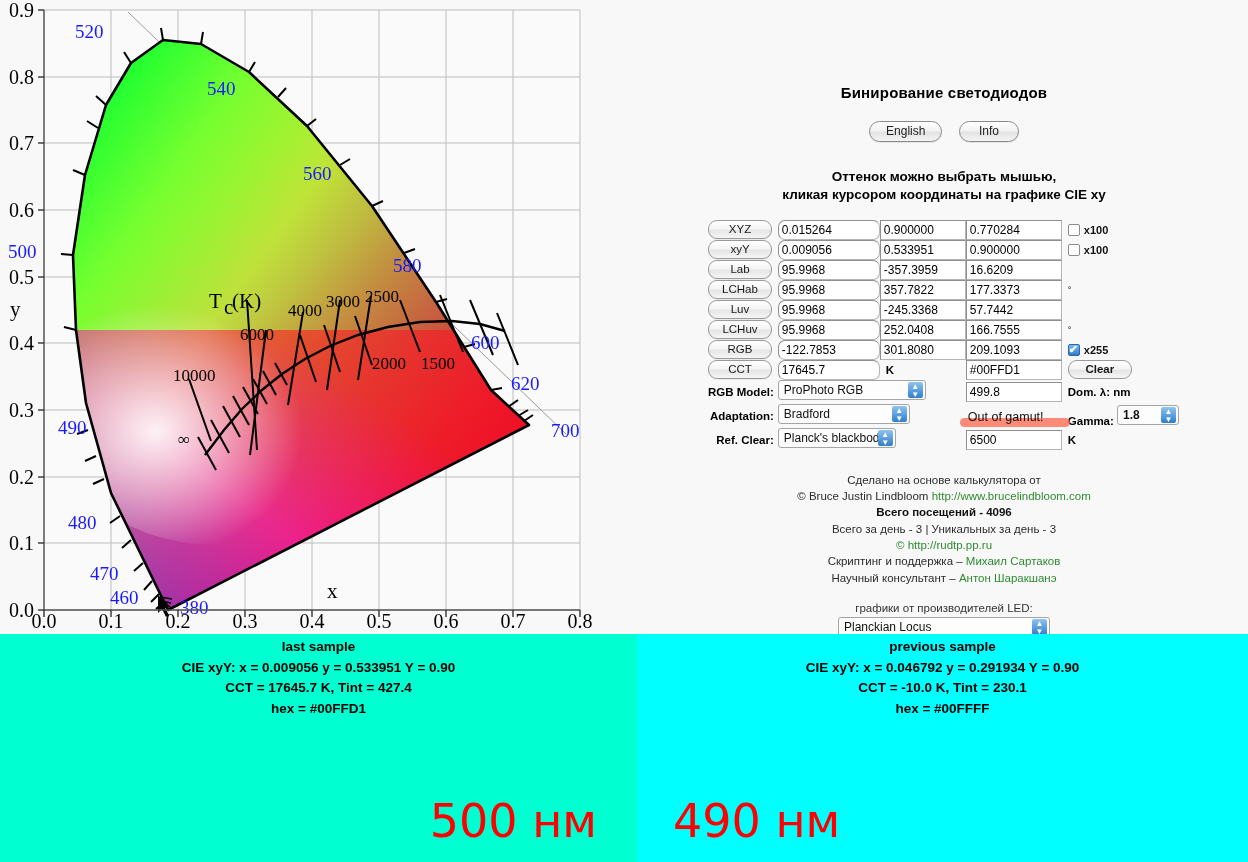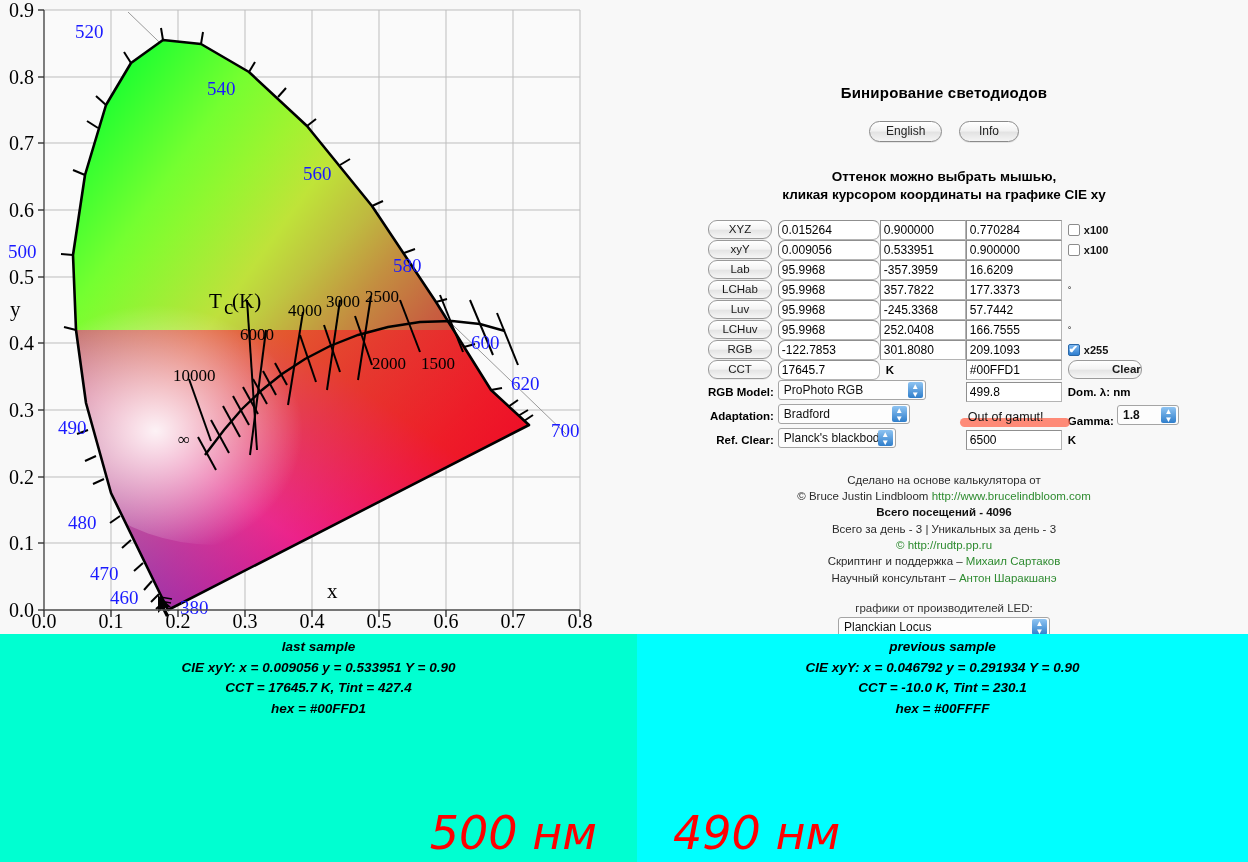--- a/index.html
+++ b/index.html
@@ -71,24 +71,24 @@
     vertical-align: -2px; margin-right: 4px; position: relative; cursor: pointer;
   }
   .chk.on { background: linear-gradient(to bottom,#7eb8f0,#2f7fd0); border-color:#2a68a8; }
   .chk.on::after {
     content: "✔"; position: absolute; left: 0px; top: -3px;
     font-size: 11px; color: #fff; line-height: 14px;
   }
   .chklbl { font-size: 11px; font-weight: bold; color: #111; }
 
   .clear-btn {
-    display: inline-block; width: 74px; height: 19px; line-height: 17px;
+    display: inline-block; width: 64px; height: 19px; line-height: 17px;
     border: 1px solid #9a9a9a; border-radius: 9px;
     background: linear-gradient(to bottom, #ffffff 0%, #f3f3f3 48%, #e4e4e4 54%, #f6f6f6 100%);
-    text-align: right; font-size: 11.5px; color: #1a1a1a; cursor: pointer;
+    text-align: center; font-size: 11.5px; color: #1a1a1a; cursor: pointer;
   }
 
   .optlbl { font-size: 11.5px; font-weight: bold; color: #000; text-align: right; padding-right: 4px !important; white-space: nowrap; }
   .sel {
     position: relative; display: inline-block; height: 20px;
     border: 1px solid #a5a5a5; border-radius: 3px; background: #fdfdfd;
     font-size: 12px; color: #111; line-height: 18px; padding: 0 22px 0 5px;
     cursor: pointer; white-space: nowrap; overflow: hidden;
   }
   .sel::after {
@@ -124,29 +124,29 @@
   }
   #credits a, #credits .lnk { color: #2e8b30; text-decoration: none; }
   #credits .bold { font-weight: bold; color: #111; }
 
   #graphs-wrap { margin-top: 16px; text-align: center; }
   #graphs-label { font-size: 11.5px; color: #333; margin-bottom: 3px; }
   .sel-locus { width: 212px; text-align: left; }
 
   
   #samples { position: absolute; left: 0; top: 634px; width: 1248px; height: 228px; }
-  .sample { position: absolute; top: 0; height: 228px; font-style: italic; }
+  .sample { position: absolute; top: 0; height: 228px; }
   #sample-last { left: 0; width: 637px; }
   #sample-prev { left: 637px; width: 611px; }
   .sample-txt {
     text-align: center; padding-top: 3px;
     font-size: 13.5px; font-weight: bold; color: #000; line-height: 1.52;
   }
   .sample-nm {
-    position: absolute; bottom: 2px; width: 100%;
+    position: absolute; bottom: 14px; width: 100%;
     text-align: center; font-size: 46px; color: #ff0000;
     font-family: "DejaVu Sans", sans-serif; font-weight: 400;
   }
   #sample-last .sample-nm { text-align: right; padding-right: 40px; }
   #sample-prev .sample-nm { text-align: left; padding-left: 36px; }
 </style>
 </head>
 <body>
 <div id="root">
 

